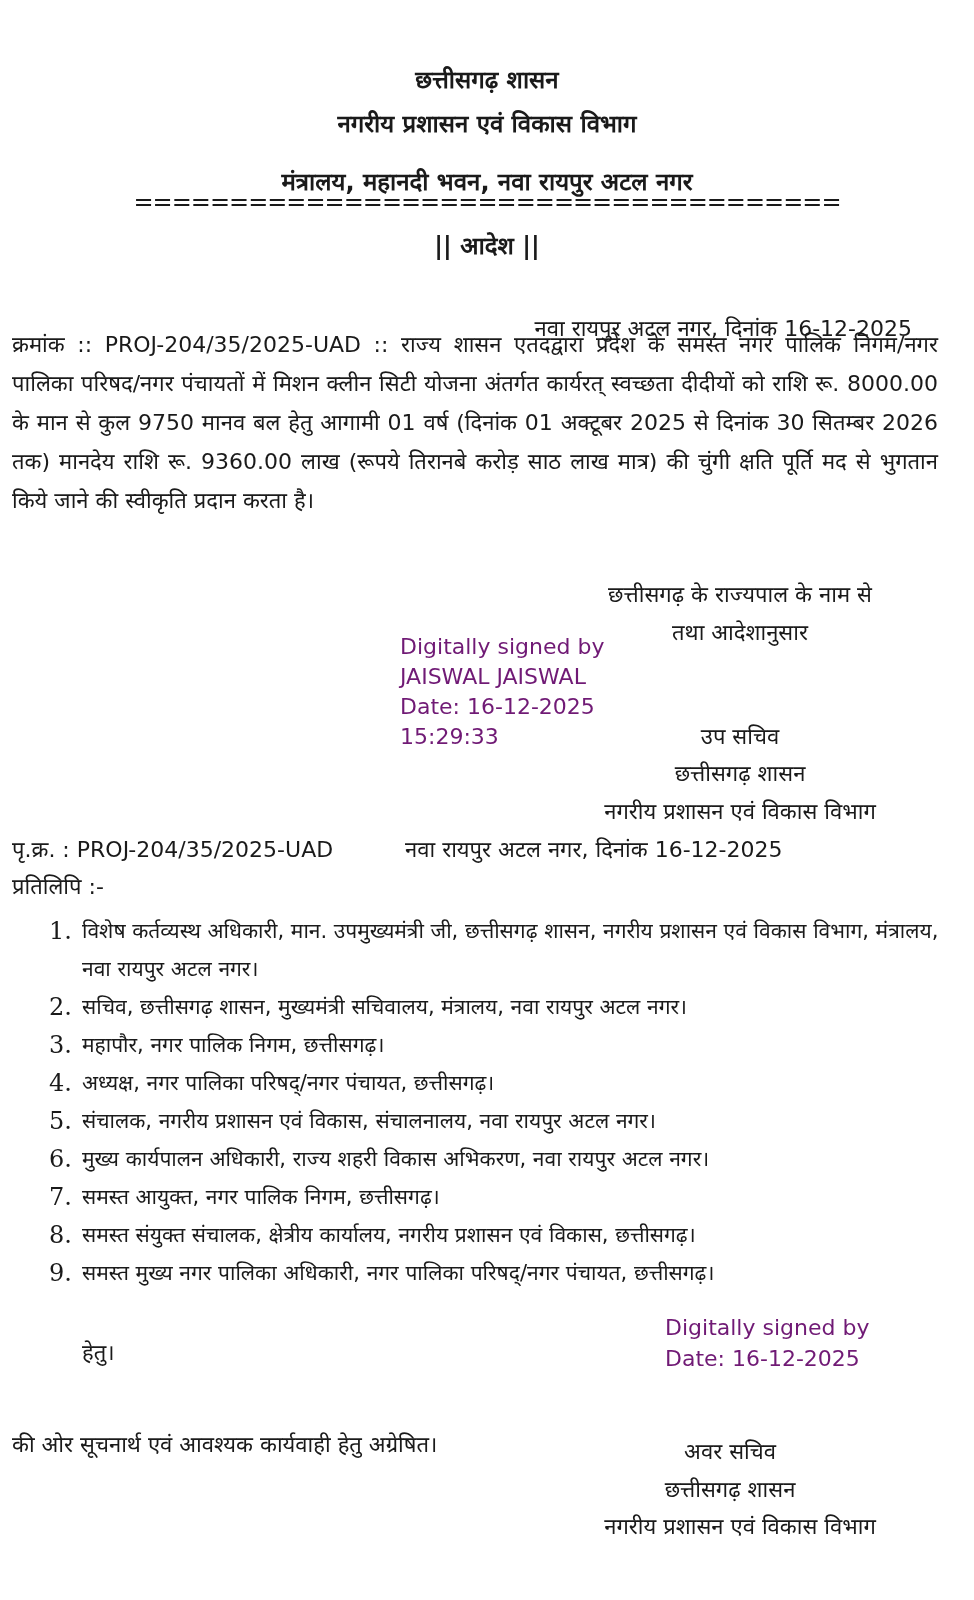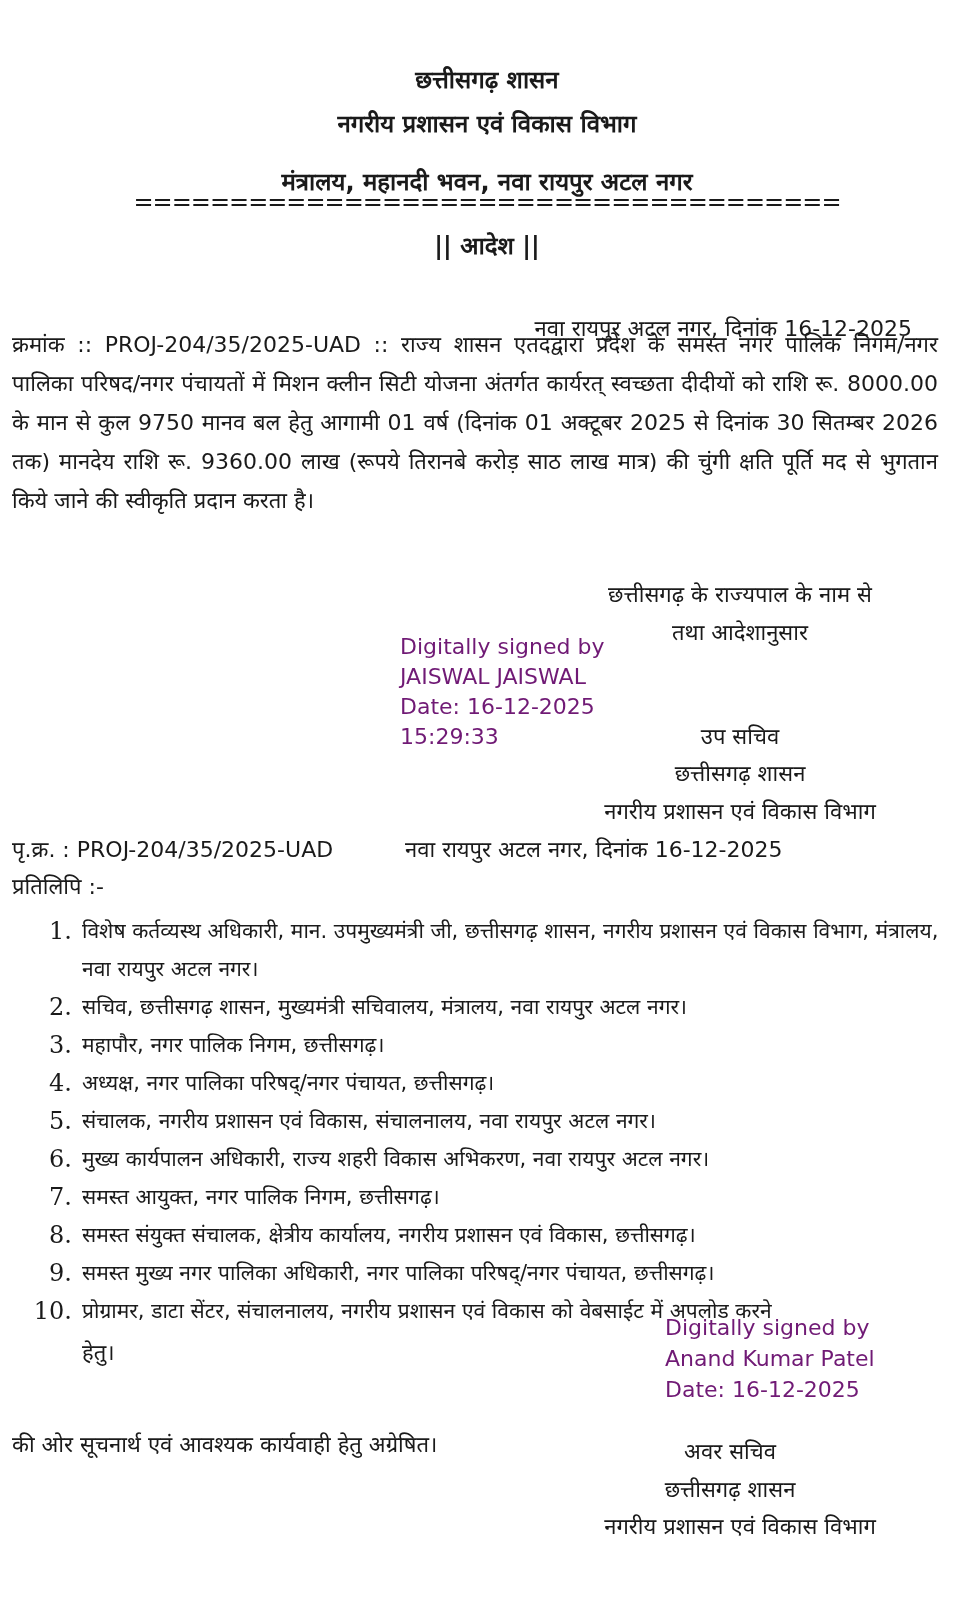--- a/index.html
+++ b/index.html
@@ -85,32 +85,27 @@
         <span class="cc-text">समस्त आयुक्त, नगर पालिक निगम, छत्तीसगढ़।</span>
       </li>
     <li class="cc-item">
         <span class="cc-num">8.</span>
         <span class="cc-text">समस्त संयुक्त संचालक, क्षेत्रीय कार्यालय, नगरीय प्रशासन एवं विकास, छत्तीसगढ़।</span>
       </li>
     <li class="cc-item">
         <span class="cc-num">9.</span>
         <span class="cc-text">समस्त मुख्य नगर पालिका अधिकारी, नगर पालिका परिषद्/नगर पंचायत, छत्तीसगढ़।</span>
       </li>
-    <li class="cc-item">
-        <span class="cc-num">10.</span>
-        <span class="cc-text">प्रोग्रामर, डाटा सेंटर, संचालनालय, नगरीय प्रशासन एवं विकास को वेबसाईट में अपलोड करने</span>
-      </li>
   </ul>
 
   <div class="abs body-text" style="top:1316px; left:82px;">हेतु।</div>
   <div class="abs body-text" style="top:1408px; left:12px;">की ओर सूचनार्थ एवं आवश्यक कार्यवाही हेतु अग्रेषित।</div>
 
   <div class="abs sig" style="top:1312px; left:665px; line-height:31px;">
     <div>Digitally signed by</div>
-    <div>Anand Kumar Patel</div>
     <div>Date: 16-12-2025</div>
   </div>
 
   <div class="abs body-text center-block" style="top:1415px; left:580px; width:300px;">अवर सचिव</div>
   <div class="abs body-text center-block" style="top:1453px; left:580px; width:300px;">छत्तीसगढ़ शासन</div>
   <div class="abs body-text center-block" style="top:1490px; left:540px; width:400px;">नगरीय प्रशासन एवं विकास विभाग</div>
 
 </div>
 
 </body></html>

